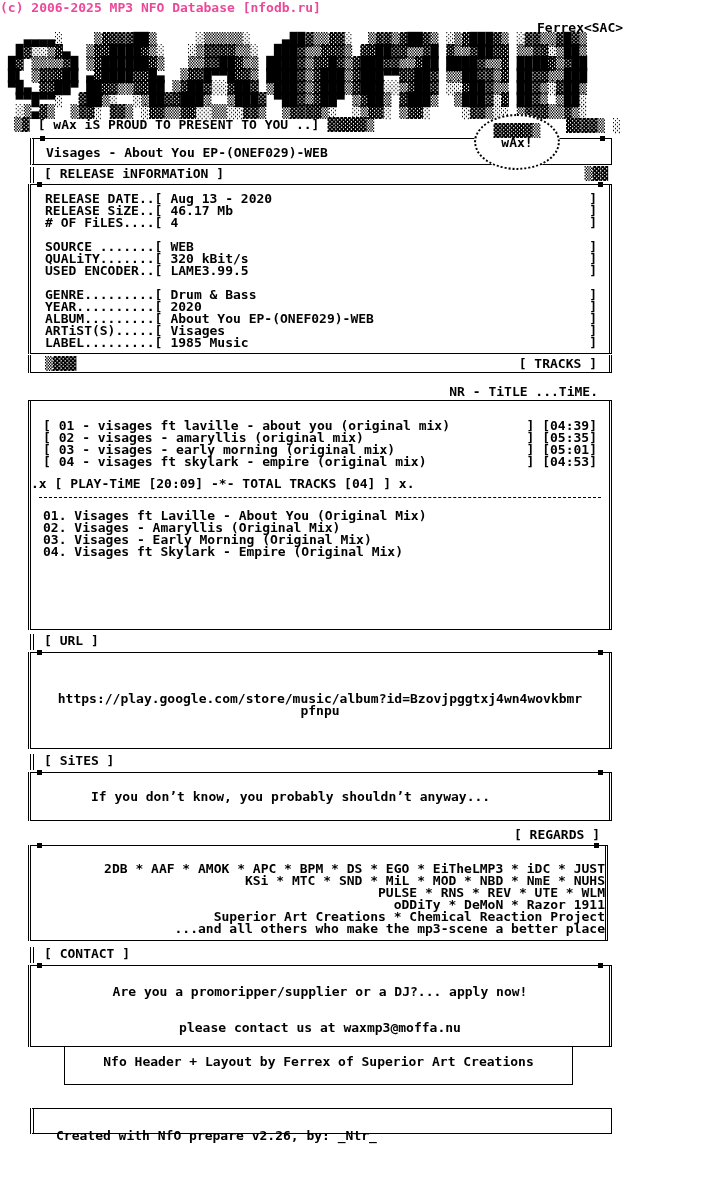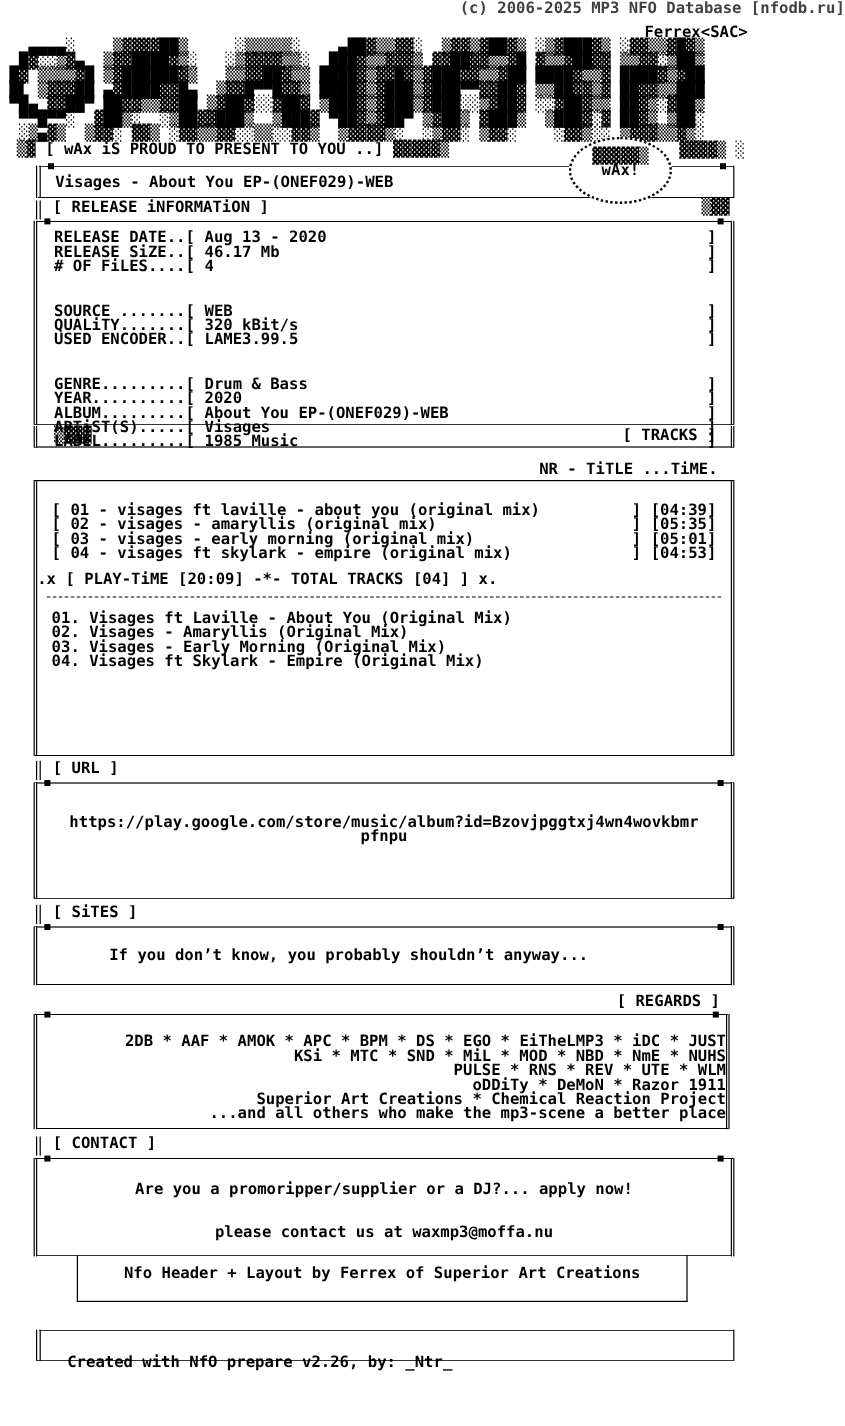--- a/index.html
+++ b/index.html
@@ -4,21 +4,21 @@
 <style>
   * { margin:0; padding:0; box-sizing:border-box; }
   html,body { background:#ffffff; }
   body {
     width:704px; height:1188px; position:relative; overflow:hidden;
     font-family:"DejaVu Sans Mono", monospace;
     font-weight:bold; font-size:13px; line-height:12px; color:#000;
   }
   .abs { position:absolute; }
 
-  .red-header { top:2px; left:0; width:704px; text-align:right; color:#404040; }
+  .red-header { top:2px; left:0; width:704px; text-align:left; color:#ec4899; }
   .art-credit { top:22px; left:537px; }
 
   .logo { top:34px; left:8px; }
   .logo-line { white-space:pre; height:12px; }
 
   .present-row { top:119px; left:14px; display:flex; white-space:pre; }
   .present-row .gap { display:inline-block; width:8px; }
   .shade-far { top:120px; left:566px; white-space:pre; }
 
   
@@ -44,41 +44,41 @@
 
   .lbl { left:30px; height:16px; border-left:4px double #000; padding:1px 0 0 10px; }
   .lbl-row { left:30px; width:582px; display:flex; justify-content:space-between;
     border-left:4px double #000; padding:1px 4px 0 10px; height:16px; }
   .lbl-right { left:28px; width:584px; text-align:right; padding-right:12px; height:14px; }
 
   .info-box { top:184px; left:28px; width:584px; height:170px; padding:8px 12px 0 14px; }
   .info-row { display:flex; }
   .info-row .k { white-space:pre; }
   .info-row .v { flex:1; padding-left:8px; white-space:pre; }
-  .gap12 { margin-top:25px; }
+  .gap12 { margin-top:12px; }
 
   .tracksbar { top:355px; left:28px; width:584px; height:18px;
     border-left:3px double #000; border-right:3px double #000; border-bottom:1px solid #000;
     display:flex; justify-content:space-between; padding:3px 12px 0 14px; }
   .nr-row { top:373px; left:28px; width:584px; height:28px; border-bottom:1px solid #000;
     display:flex; justify-content:flex-end; padding:13px 14px 0 30px; }
 
   .tracks-box { top:401px; left:28px; width:584px; height:229px; border-top:none;
     padding-top:19px; }
   .tracks-box::before, .tracks-box::after { display:none; }
   .track-rows { padding:0 12px; }
   .track-row { display:flex; justify-content:space-between; white-space:pre; }
   .playtime { margin-top:10px; }
   .dash-sep { border-top:1px dashed #000; margin:7px 8px 0 8px; height:0; }
   .tlist-label { margin:19px 0 0 12px; }
   .tlist { margin-top:12px; padding-left:12px; }
   .tlist div { white-space:pre; height:12px; }
 
   .url-label { top:634px; }
-  .url-box { top:652px; left:28px; width:584px; height:97px; padding-top:27px; text-align:center; }
+  .url-box { top:652px; left:28px; width:584px; height:97px; padding-top:40px; text-align:center; }
   .url-box div { height:12px; }
 
   .sites-label { top:754px; }
   .sites-box { top:772px; left:28px; width:584px; height:49px; padding:18px 0 0 60px; }
 
   .regards-label { top:829px; }
   .regards-box { top:845px; left:28px; width:580px; height:96px; padding-top:17px; text-align:right; }
   .regards-box div { height:12px; }
 
   .contact-label { top:947px; }

